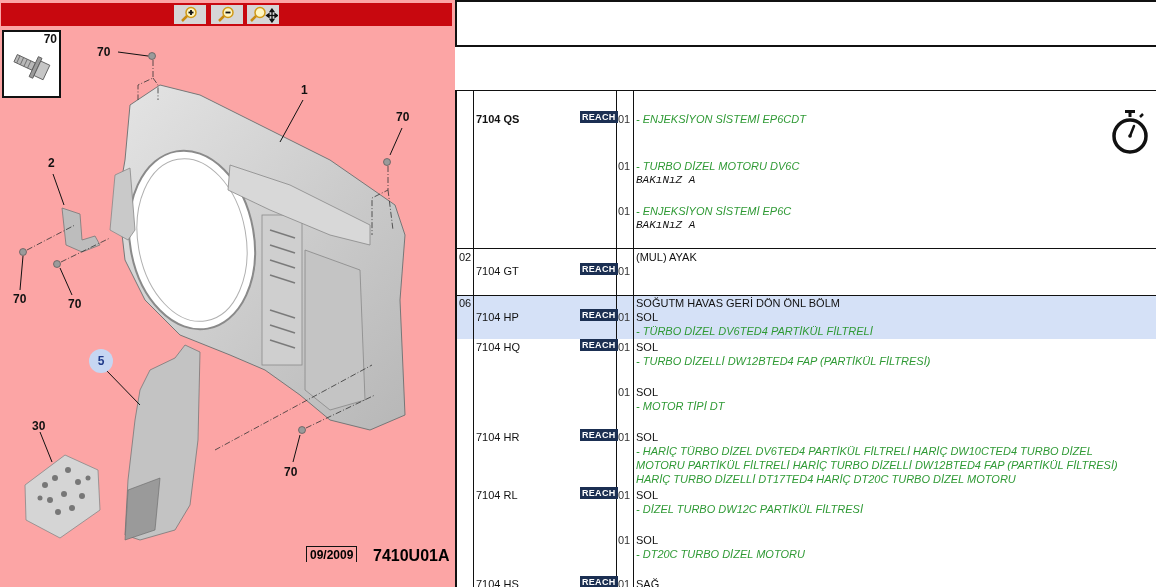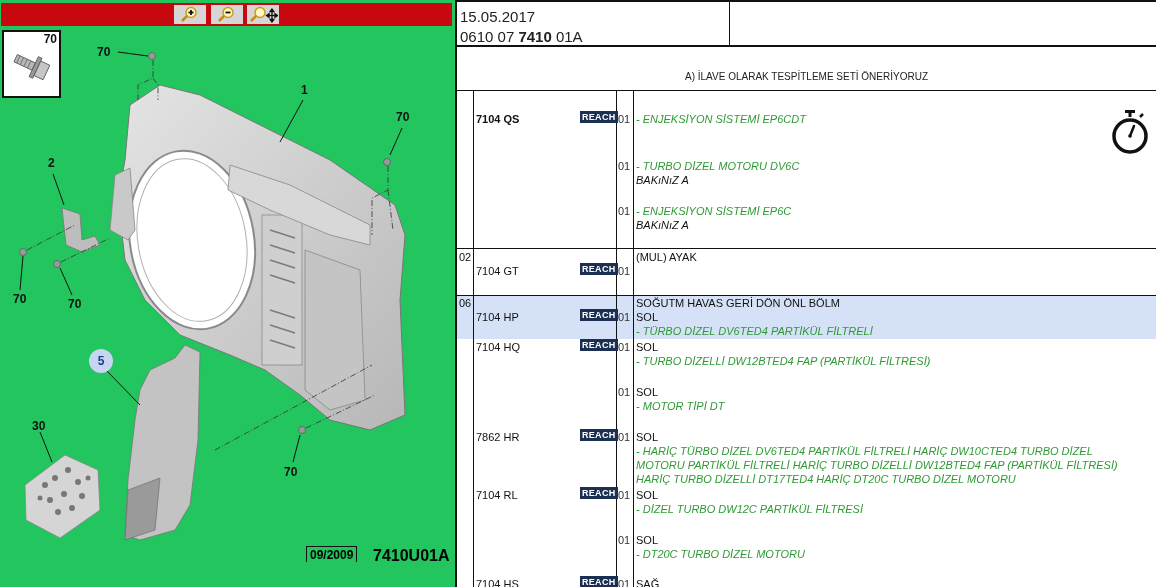--- a/index.html
+++ b/index.html
@@ -1,20 +1,20 @@
 <!DOCTYPE html>
 <html><head>
 <meta charset="utf-8">
 <style>
   * { box-sizing: border-box; margin: 0; padding: 0; }
   html, body { width: 1156px; height: 587px; overflow: hidden; background: #ffffff; font-family: "Liberation Sans", sans-serif; }
   #app { position: relative; width: 1156px; height: 587px; }
 
   
-  #left { position: absolute; left: 0; top: 0; width: 455px; height: 587px; background: #22c55e; }
+  #left { position: absolute; left: 0; top: 0; width: 455px; height: 587px; background: #fca5a5; }
   #toolbar { position: absolute; left: 1px; top: 3px; width: 451px; height: 23px; background: #c8080f; }
   .zbtn { position: absolute; top: 2px; width: 32px; height: 19px; background: #d6d6d6; display: flex; align-items: center; justify-content: center; cursor: pointer; }
   .zbtn svg { display: block; }
   .callout { position: absolute; font-weight: bold; font-size: 12px; color: #111; }
   #inset { position: absolute; left: 2px; top: 30px; width: 59px; height: 68px; border: 2px solid #111; background: #fff; }
   #inset .callout { right: 2px; top: 0px; }
   #stamp-date { position: absolute; left: 306px; top: 546px; border: 1px solid #111; border-bottom: none; padding: 1px 3px 0 3px; font-weight: bold; font-size: 12px; }
   #stamp-code { position: absolute; left: 373px; top: 547px; font-weight: bold; font-size: 16px; }
   #bubble5 { position: absolute; left: 89px; top: 349px; width: 24px; height: 24px; border-radius: 50%; background: #c6d6f2; display:flex; align-items:center; justify-content:center; font-weight:bold; font-size:12px; color:#1f3a8a; }
 
@@ -28,21 +28,21 @@
   #tbl .vline { position: absolute; top: 0; bottom: 0; width: 1px; background: #111; }
   #tbl .hline { position: absolute; left: 0; width: 701px; height: 1px; background: #111; }
   .rowbg { position: absolute; left: 0; width: 701px; background: #d5e1f7; }
   .t { position: absolute; font-size: 11px; color: #111; white-space: nowrap; }
   .ref { font-size: 11px; font-weight: normal; }
   .pn { font-size: 11px; }
   .reach { position: absolute; background: #1b2f52; color: #fff; font-size: 9px; font-weight: bold; padding: 1px 2px; letter-spacing: 0.3px; cursor: pointer; }
   .qty { font-size: 11px; color: #333; }
   .desc { font-size: 11px; color: #111; }
   .green { color: #2f9a35; font-style: italic; font-size: 11px; }
-  .blackit { color: #111; font-style: italic; font-size: 11px; }
+  .blackit { color: #111; font-style: italic; font-size: 11px; font-family: Liberation Mono, monospace; }
   #timer { position: absolute; left: 655px; top: 108px; cursor: pointer; }
 </style>
 </head>
 <body>
 
 <div id="app">
 
   <div id="left">
     <div id="toolbar">
       <div class="zbtn" style="left:173px">
@@ -181,27 +181,22 @@
       </div>
     <span class="callout" style="left:32px;top:419px">30</span>
     <span class="callout" style="left:284px;top:465px">70</span>
 
     <span id="stamp-date">09/2009</span>
     <span id="stamp-code">7410U01A</span>
   </div>
 
   <div id="right">
     <div id="hdr">
-      <div id="hdr-left">
-        <div>15.05.2017</div>
-        <div><span>0610 07 </span><b>7410</b><span> 01A</span></div>
-      </div>
-    </div>
-
-    <div id="note">A) İLAVE OLARAK TESPİTLEME SETİ ÖNERİYORUZ</div>
+    </div>
+
 
     <div id="tbl">
 
       <div class="rowbg" style="top:204px;height:44px"></div>
 
       <div class="vline" style="left:16px"></div>
       <div class="vline" style="left:159px"></div>
       <div class="vline" style="left:176px"></div>
       <div class="hline" style="top:157px"></div>
       <div class="hline" style="top:204px"></div>
@@ -242,21 +237,21 @@
         <span class="reach" style="left:123px;top:248px">REACH</span>
         <span class="t qty" style="left:161px;top:250px">01</span>
         <span class="t desc" style="left:179px;top:250px">SOL</span>
         <span class="t green" style="left:179px;top:264px">- TURBO DİZELLİ DW12BTED4 FAP (PARTİKÜL FİLTRESİ)</span>
         <span class="t qty" style="left:161px;top:295px">01</span>
         <span class="t desc" style="left:179px;top:295px">SOL</span>
         <span class="t green" style="left:179px;top:309px">- MOTOR TİPİ DT</span>
       </div>
 
       <div>
-        <span class="t pn" style="left:19px;top:340px">7862 HR</span>
+        <span class="t pn" style="left:19px;top:340px">7104 HR</span>
         <span class="reach" style="left:123px;top:338px">REACH</span>
         <span class="t qty" style="left:161px;top:340px">01</span>
         <span class="t desc" style="left:179px;top:340px">SOL</span>
         <span class="t green" style="left:179px;top:354px">- HARİÇ TÜRBO DİZEL DV6TED4 PARTİKÜL FİLTRELİ HARİÇ DW10CTED4 TURBO DİZEL</span>
         <span class="t green" style="left:179px;top:368px">MOTORU PARTİKÜL FİLTRELİ HARİÇ TURBO DİZELLİ DW12BTED4 FAP (PARTİKÜL FİLTRESİ)</span>
         <span class="t green" style="left:179px;top:382px">HARİÇ TURBO DİZELLİ DT17TED4 HARİÇ DT20C TURBO DİZEL MOTORU</span>
       </div>
 
       <div>
         <span class="t pn" style="left:19px;top:398px">7104 RL</span>

